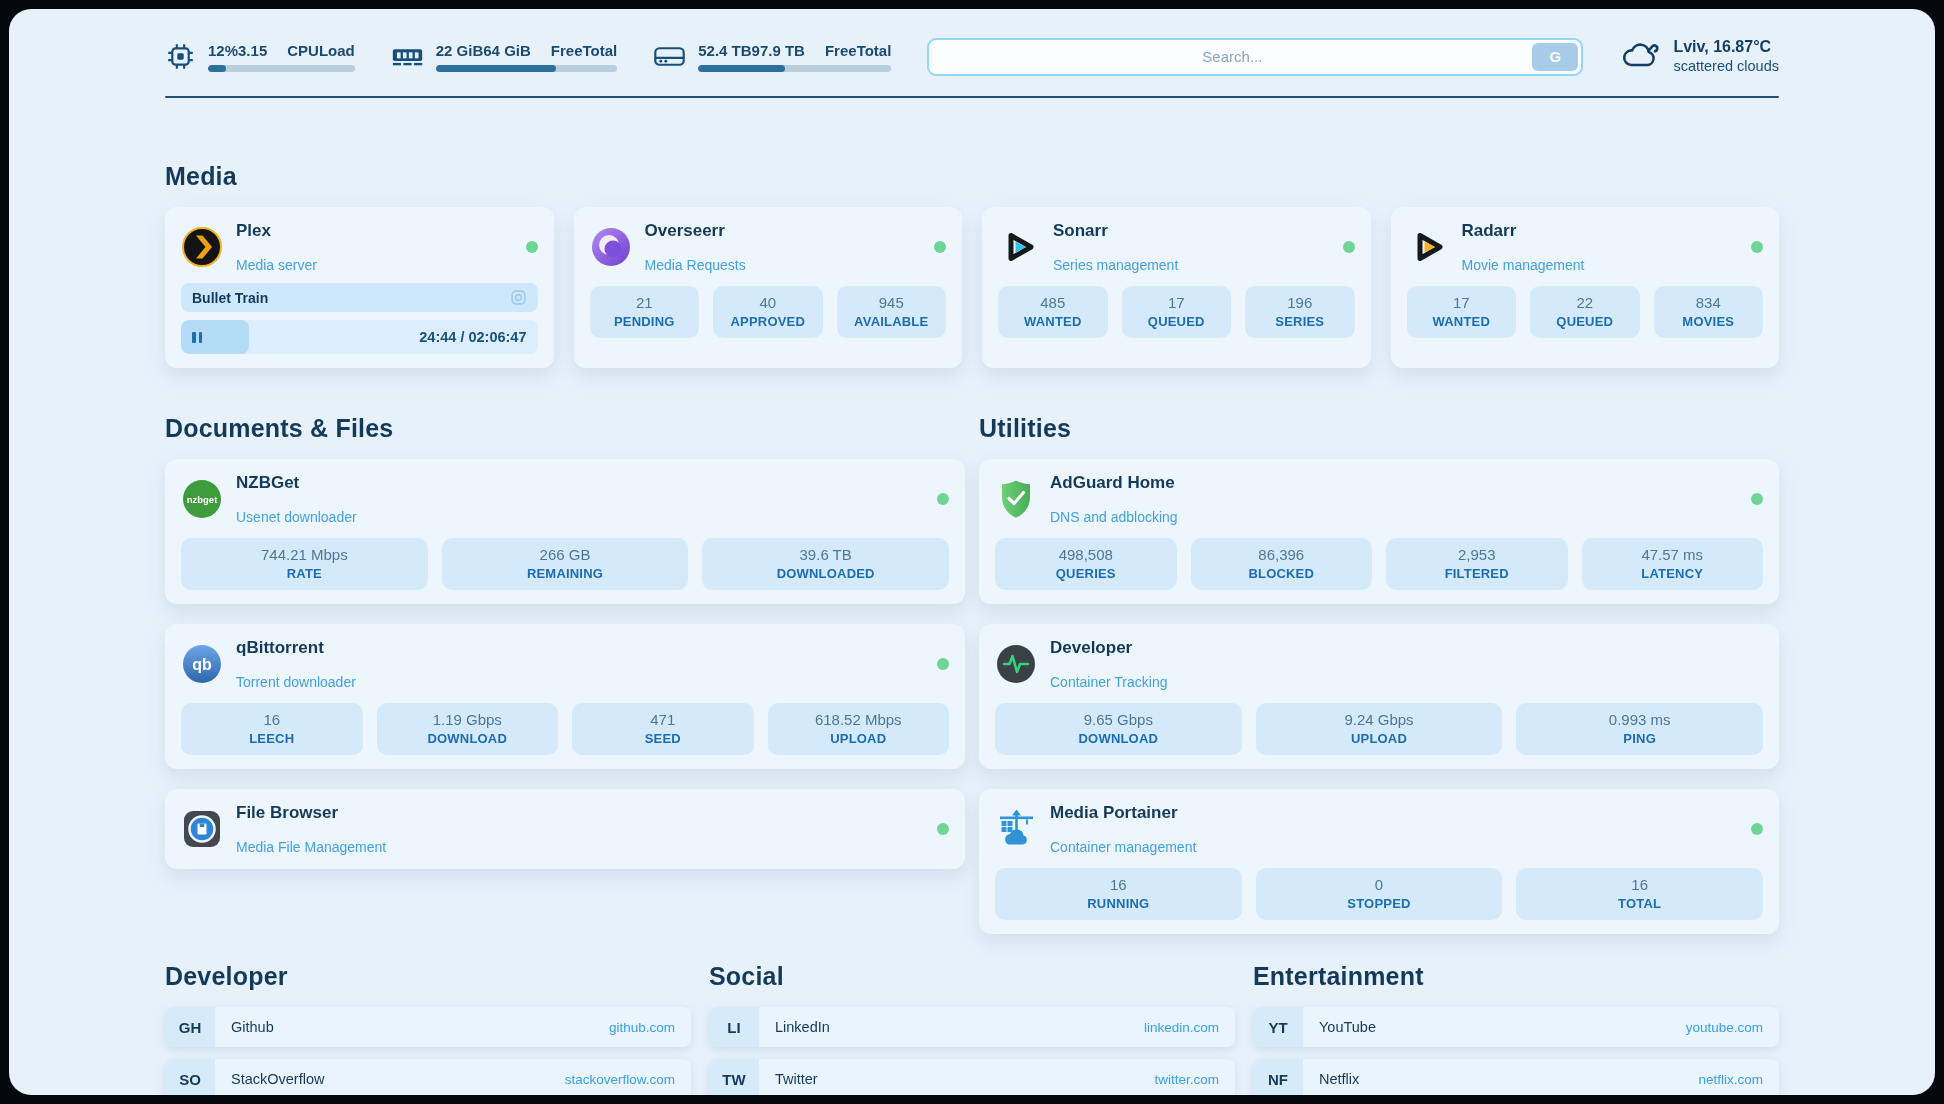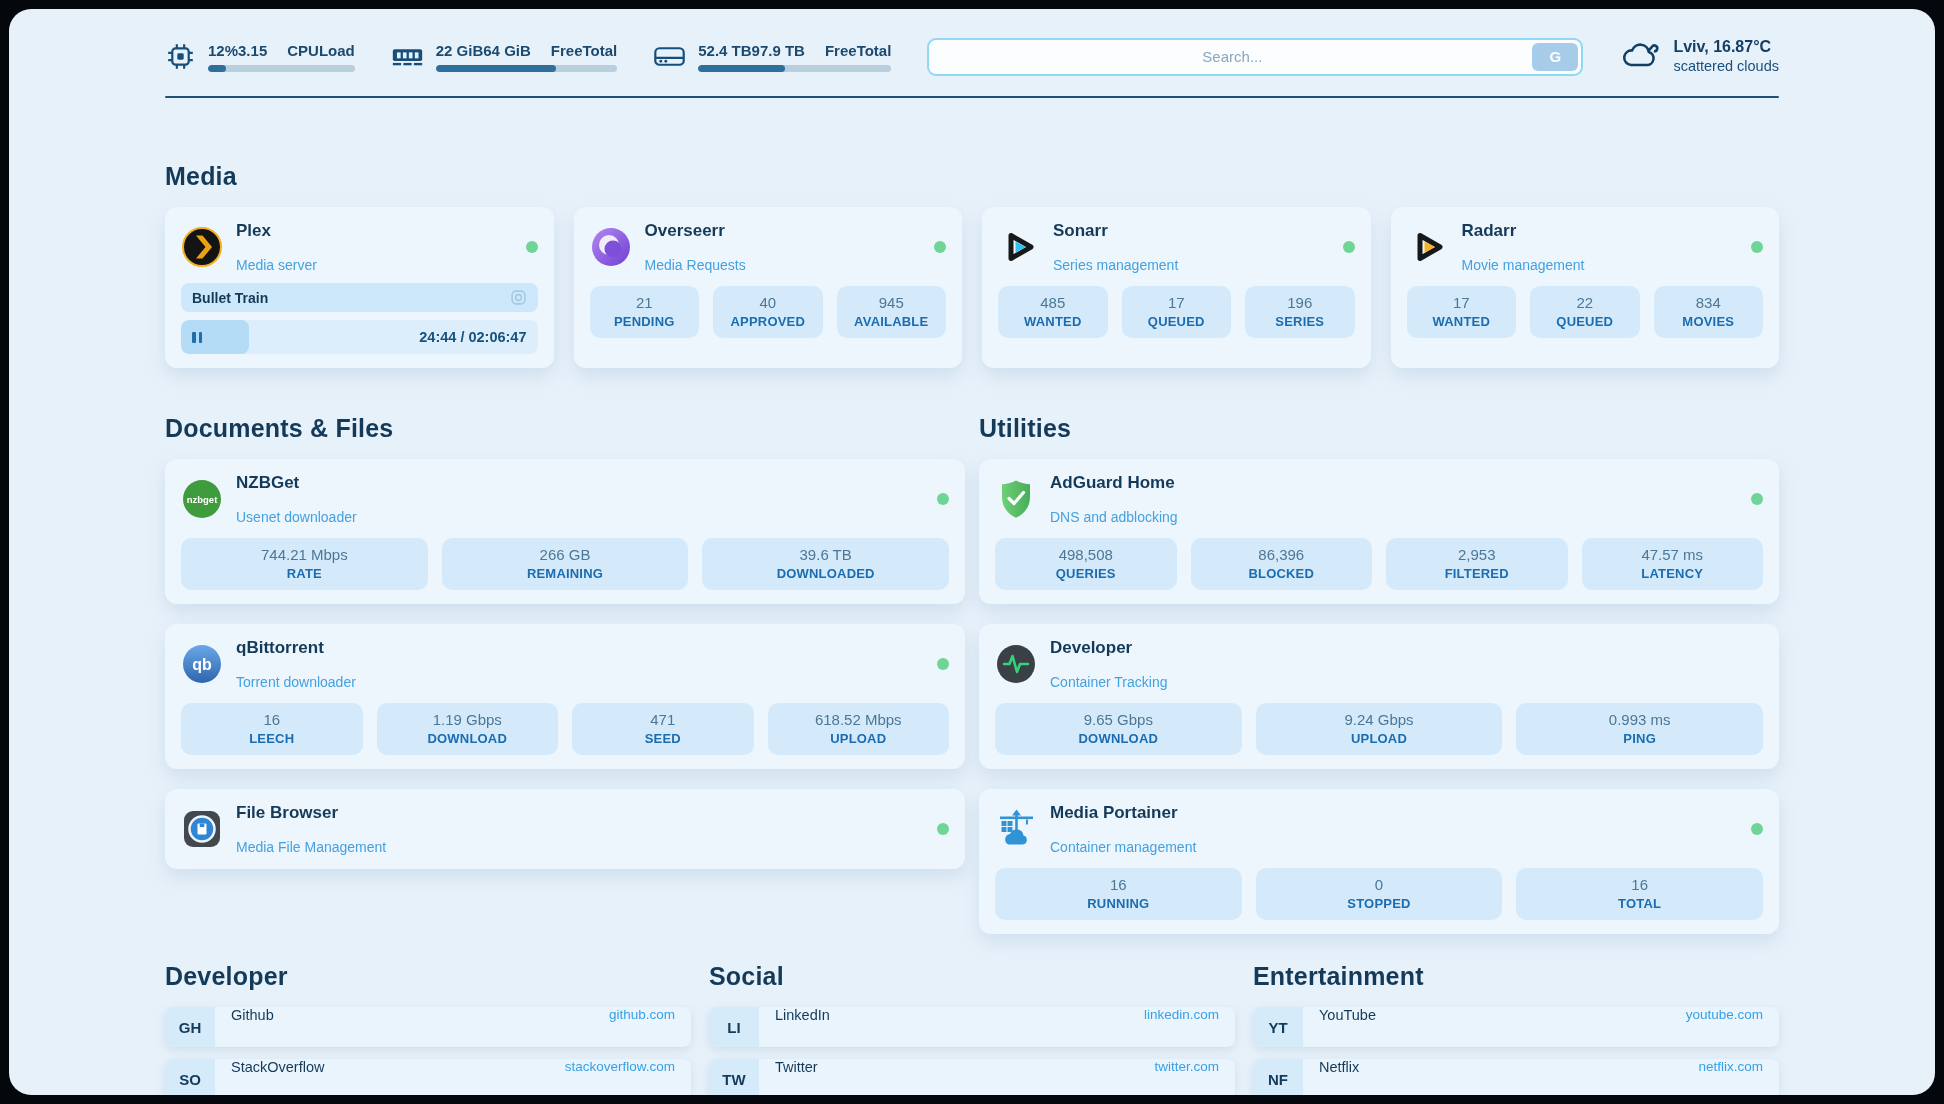--- a/index.html
+++ b/index.html
@@ -62,21 +62,21 @@
 
   
   .two-col { display:grid; grid-template-columns:1fr 1fr; column-gap:14px; margin-top:46px; }
   .col .section-title { margin-bottom:16px; }
   .col .card { margin-bottom:20px; }
   .col .card:last-child { margin-bottom:0; }
 
   
   .bookmarks { display:grid; grid-template-columns:repeat(3,1fr); gap:18px; margin-top:28px; padding-bottom:40px; }
   .bm-title { margin-bottom:16px; }
-  .bm-row { display:flex; background:#e9f4fd; border-radius:8px; height:40px; margin-bottom:12px; overflow:hidden; box-shadow:0 3px 9px rgba(130,170,200,.25); cursor:pointer; }
+  .bm-row { display:flex; align-items:center; background:#e9f4fd; border-radius:8px; height:40px; margin-bottom:12px; overflow:hidden; box-shadow:0 3px 9px rgba(130,170,200,.25); cursor:pointer; }
   .bm-abbr { width:50px; height:100%; background:#d6ebfa; display:flex; align-items:center; justify-content:center; font-size:15px; font-weight:600; color:#143a5a; flex:0 0 50px; }
   .bm-name { margin-left:16px; font-size:14.5px; font-weight:500; color:#143a5a; }
   .bm-url { margin-left:auto; margin-right:16px; font-size:13.5px; color:#38a1e4; }
 </style>
 </head>
 <body>
 
 <div class="frame">
   <div class="content">
 

